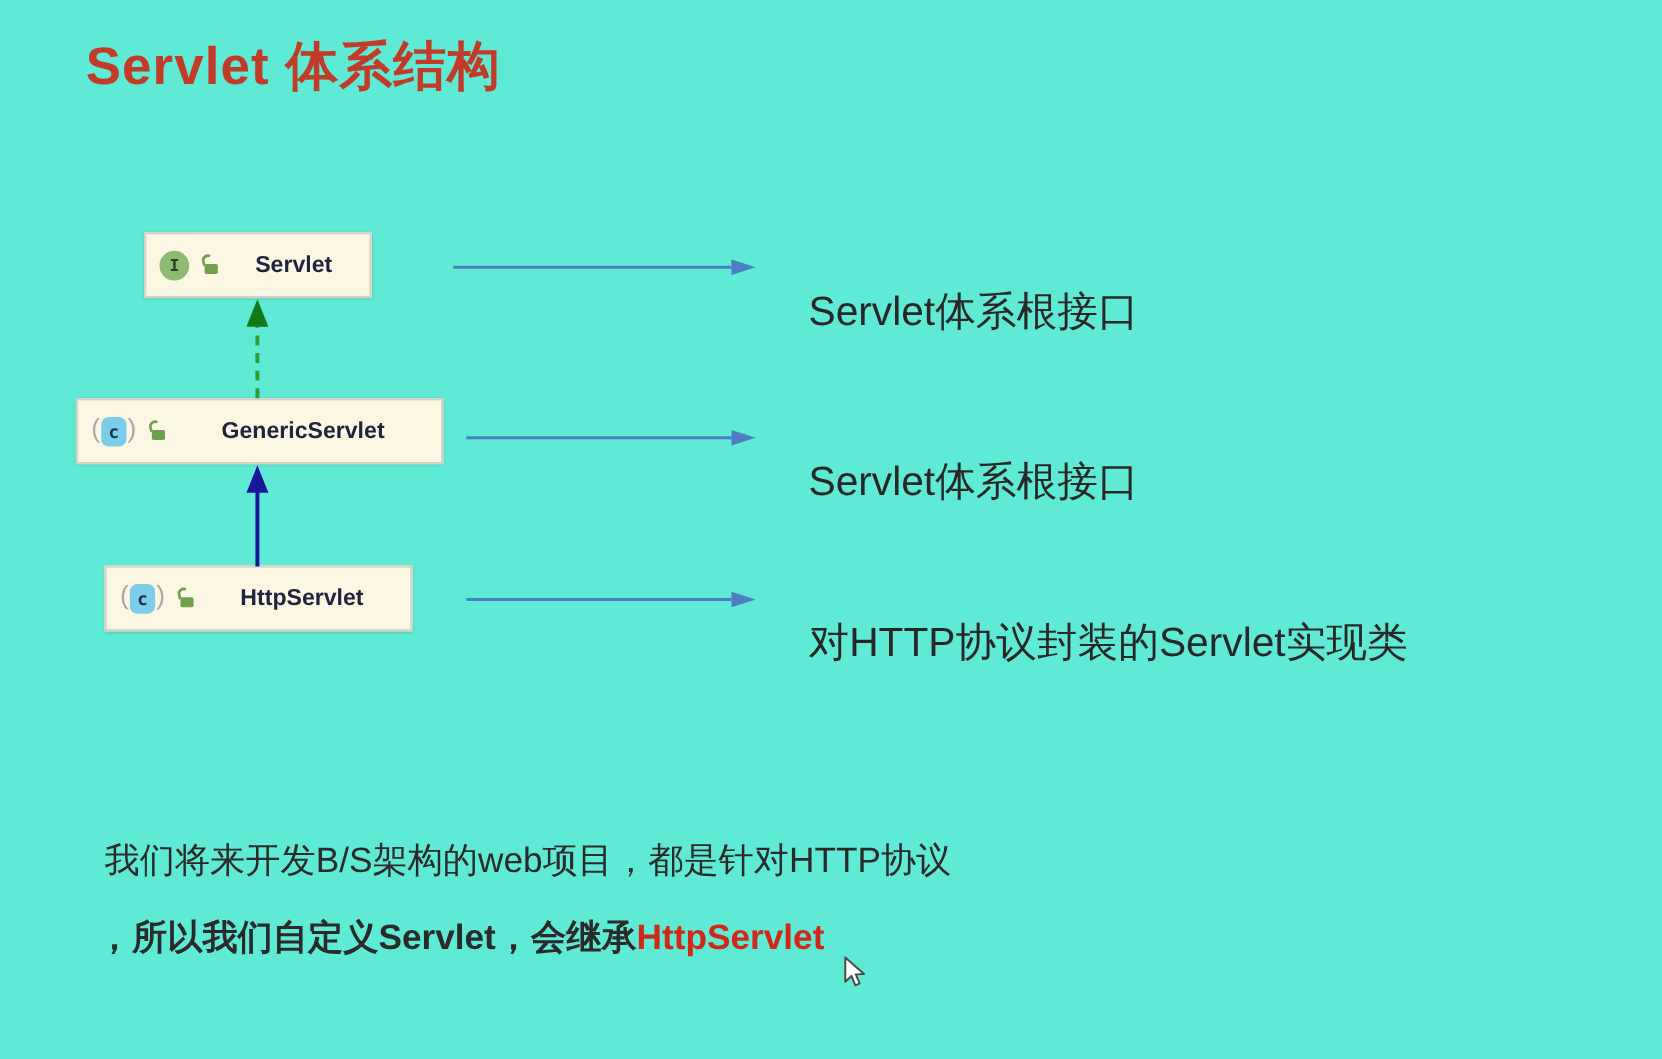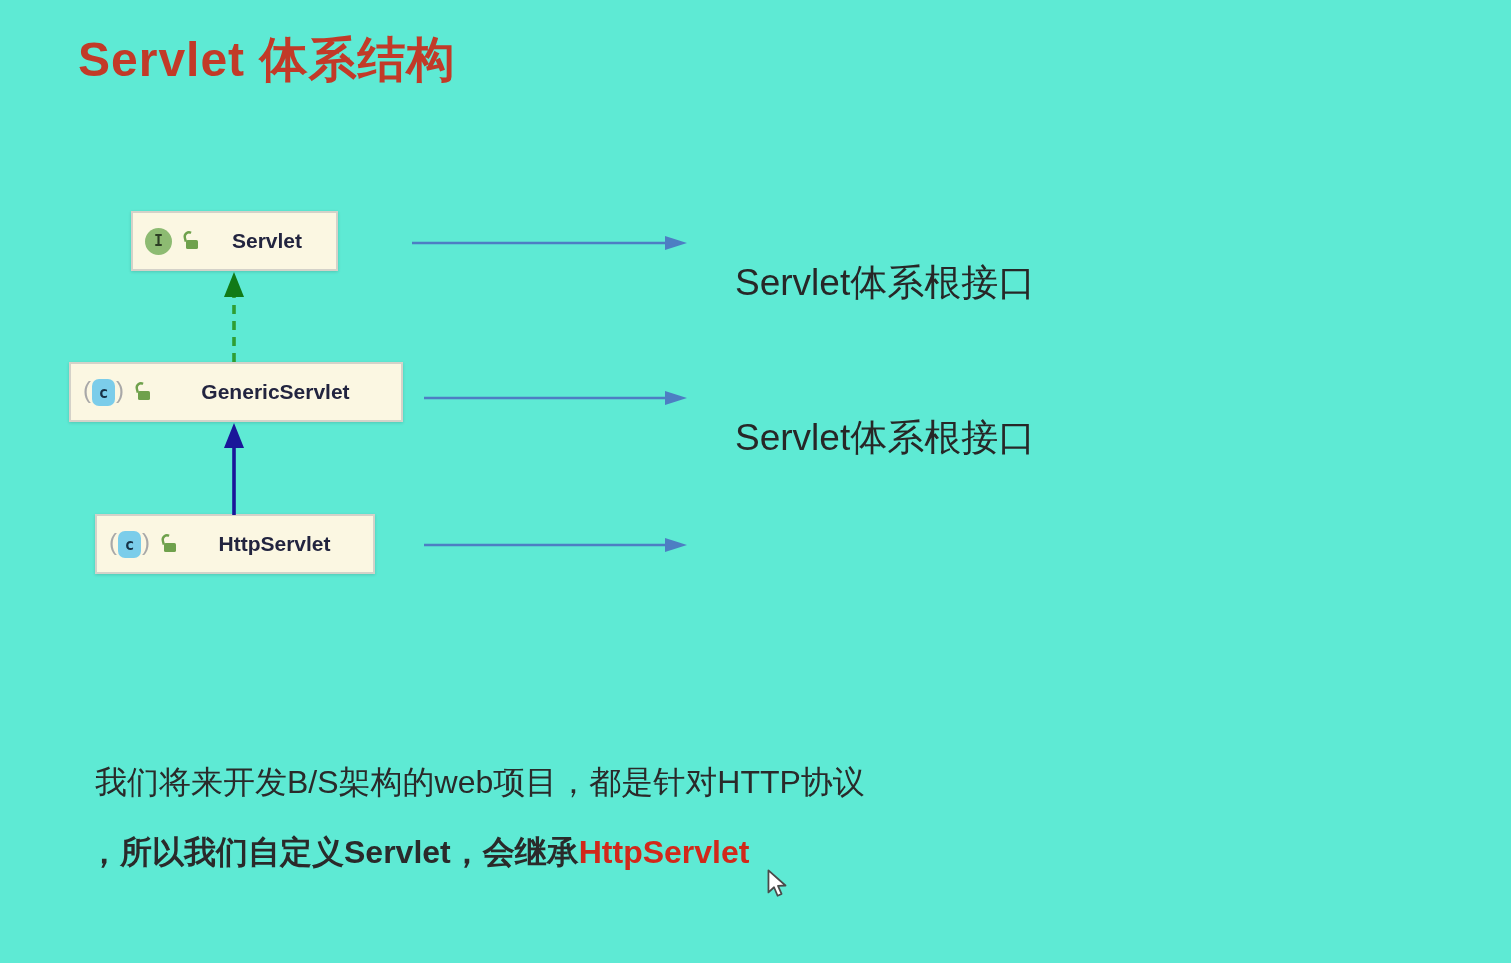--- a/index.html
+++ b/index.html
@@ -134,20 +134,21 @@
     <line x1="2" y1="9" x2="243" y2="9" stroke="#4d7ec3" stroke-width="2.6"></line>
     <polygon points="243,2 243,16 265,9" fill="#4d7ec3"></polygon>
   </svg>
   <svg class="arrow h-arrow3" width="268" height="18" viewBox="0 0 268 18">
     <line x1="2" y1="9" x2="243" y2="9" stroke="#4d7ec3" stroke-width="2.6"></line>
     <polygon points="243,2 243,16 265,9" fill="#4d7ec3"></polygon>
   </svg>
 
   <div class="desc desc1">Servlet体系根接口</div>
   <div class="desc desc2">Servlet体系根接口</div>
+  <div class="desc desc3">对HTTP协议封装的Servlet实现类</div>
 
   <div class="note-line note-line1">我们将来开发B/S架构的web项目，都是针对HTTP协议</div>
   <div class="note-line note-line2"><span>，所以我们自定义Servlet，会继承</span><span class="note-highlight">HttpServlet</span></div>
 
   <svg class="cursor" width="26" height="30" viewBox="0 0 17 22">
     <path d="M1.5 1 L1.5 17.2 L5.6 13.4 L8.2 19.6 L11.1 18.3 L8.5 12.3 L14 12.1 Z" fill="#ffffff" stroke="#4a4a4a" stroke-width="1.3" stroke-linejoin="round"></path>
   </svg>
 
 </div>
 

